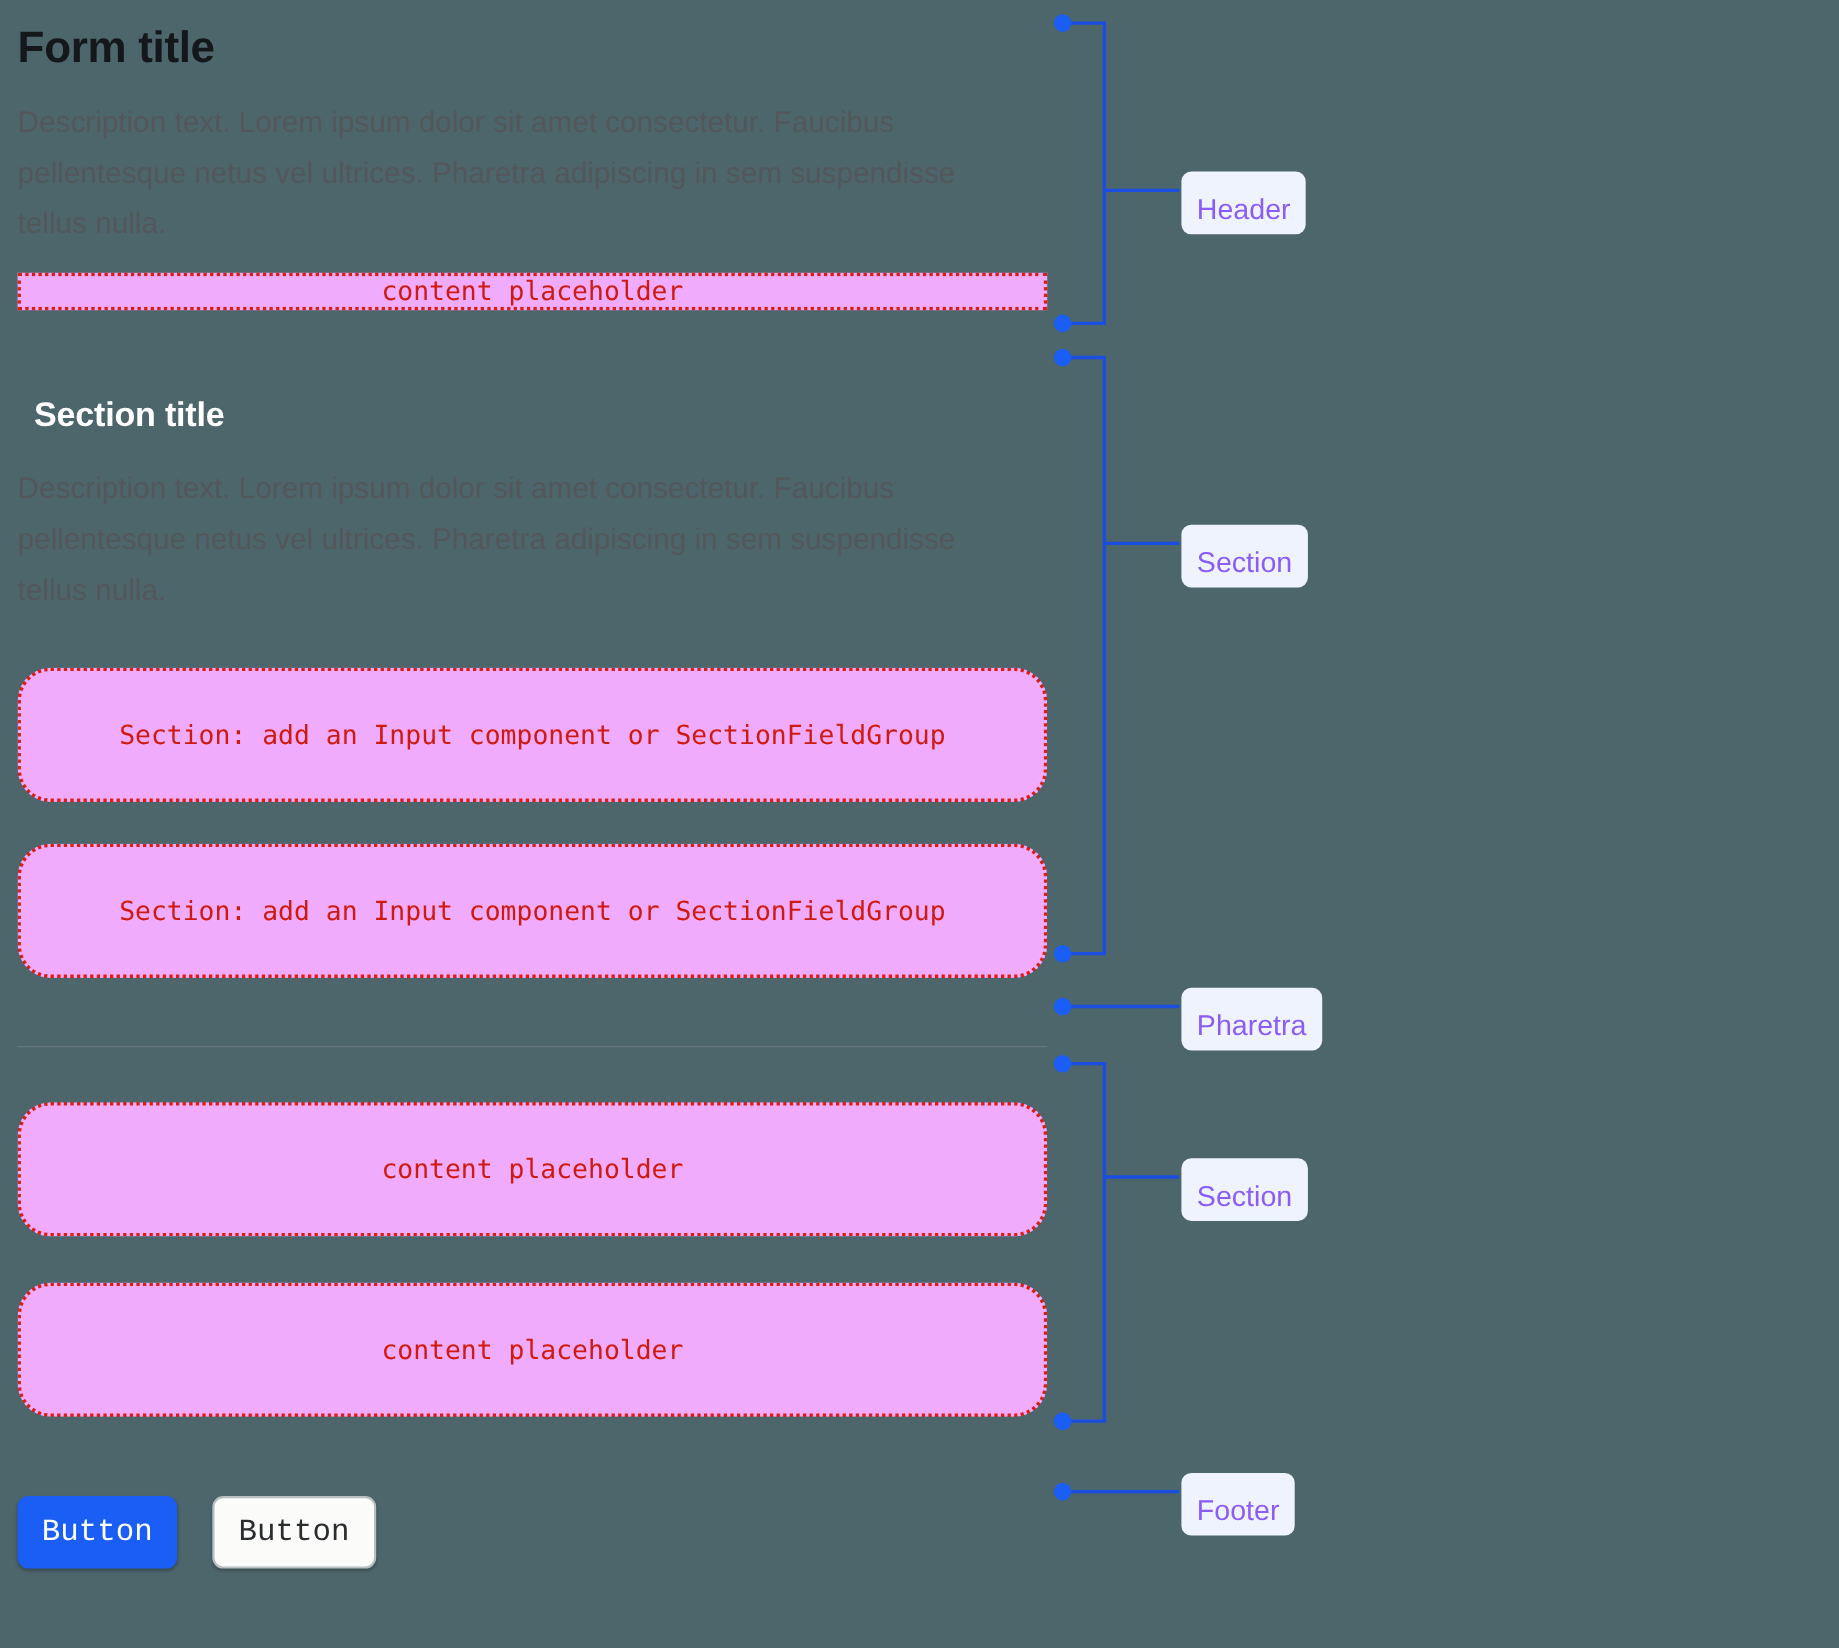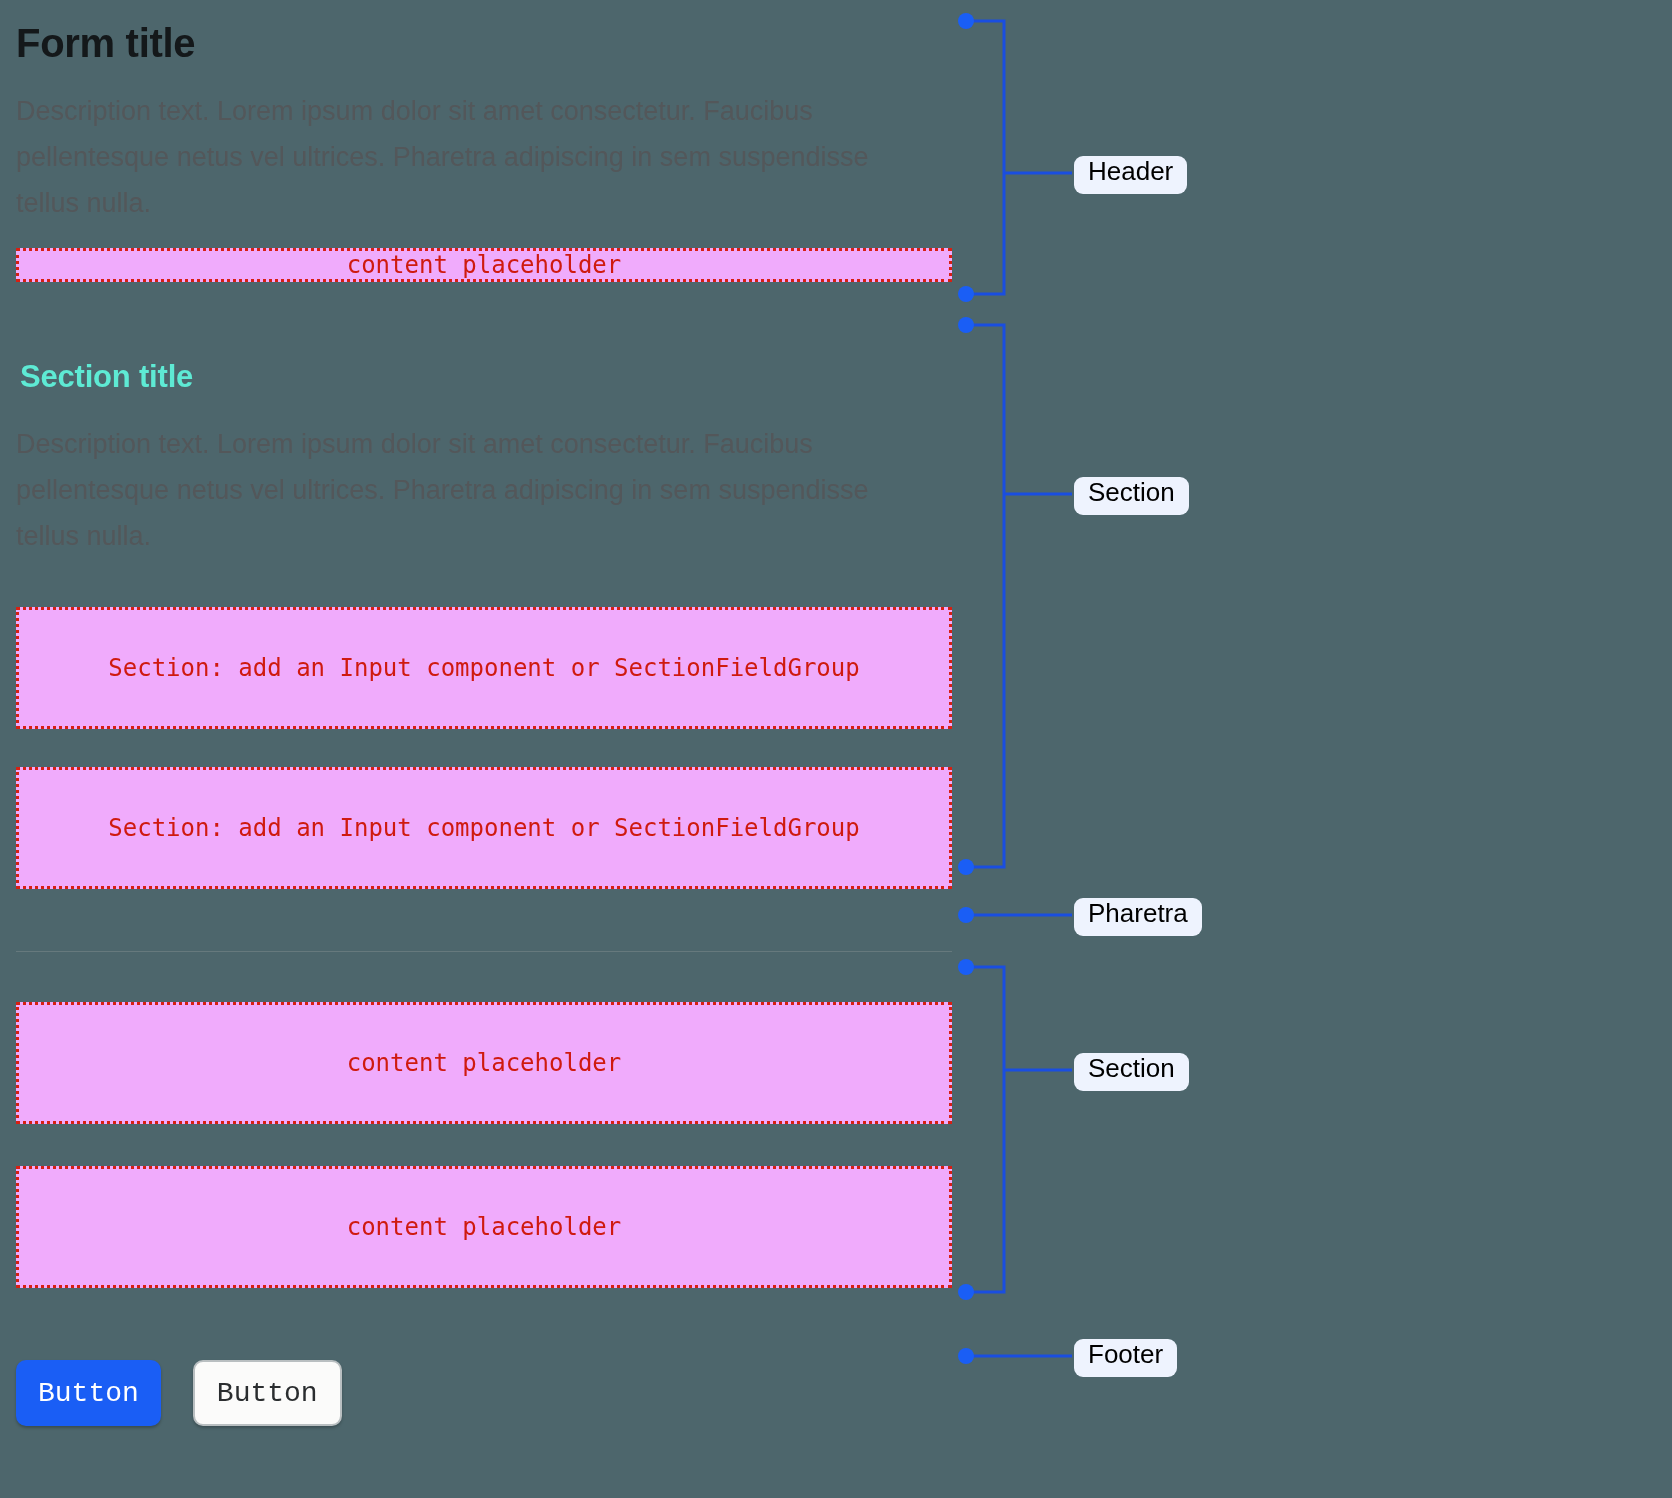--- a/index.html
+++ b/index.html
@@ -24,23 +24,23 @@
     font-size:40px;
     font-weight:700;
     color:#14181a;
     letter-spacing:-0.3px;
     margin:20px 0 0 0;
     line-height:1.15;
   }
   .section-title {
     font-size:31px;
     font-weight:700;
-    color:#5eead4;
+    color:#ffffff;
     letter-spacing:-0.2px;
-    margin:4px;
+    margin:15px;
     line-height:1.2;
   }
   .desc-text {
     font-size:27px;
     line-height:46px;
     color:#53575a;
     margin:0;
     max-width:900px;
     font-weight:400;
   }
@@ -52,21 +52,21 @@
     color:#cf1a0f;
     font-family:"DejaVu Sans Mono", monospace;
     font-size:24px;
     display:flex;
     align-items:center;
     justify-content:center;
     width:936px;
     text-align:center;
   }
   .ph-slim { height:34px; }
-  .ph-tall { height:122px; }
+  .ph-tall { height:122px;border-radius:30px; }
 
   .separator-rule {
     width:936px;
     height:1px;
     background:#6b7c80;
     opacity:.85;
   }
 
   
   .footer-row { display:flex; gap:32px; align-items:center; }
@@ -98,23 +98,23 @@
 
   
   #annotations {
     position:absolute; left:0; top:0;
     width:1672px; height:1498px;
     pointer-events:none;
   }
   #annotations .chip {
     position:absolute;
     background:#eef3fe;
-    color:#000000;
+    color:#8b5cf6;
     font-size:26px;
-    padding:1px 14px 7px 14px;
+    padding:20px 14px 7px 14px;
     border-radius:9px;
     white-space:nowrap;
     pointer-events:auto;
     line-height:1.15;
   }
   svg.ann-svg { position:absolute; left:0; top:0; width:1672px; height:1498px; }
 </style>
 </head>
 <body>
 

